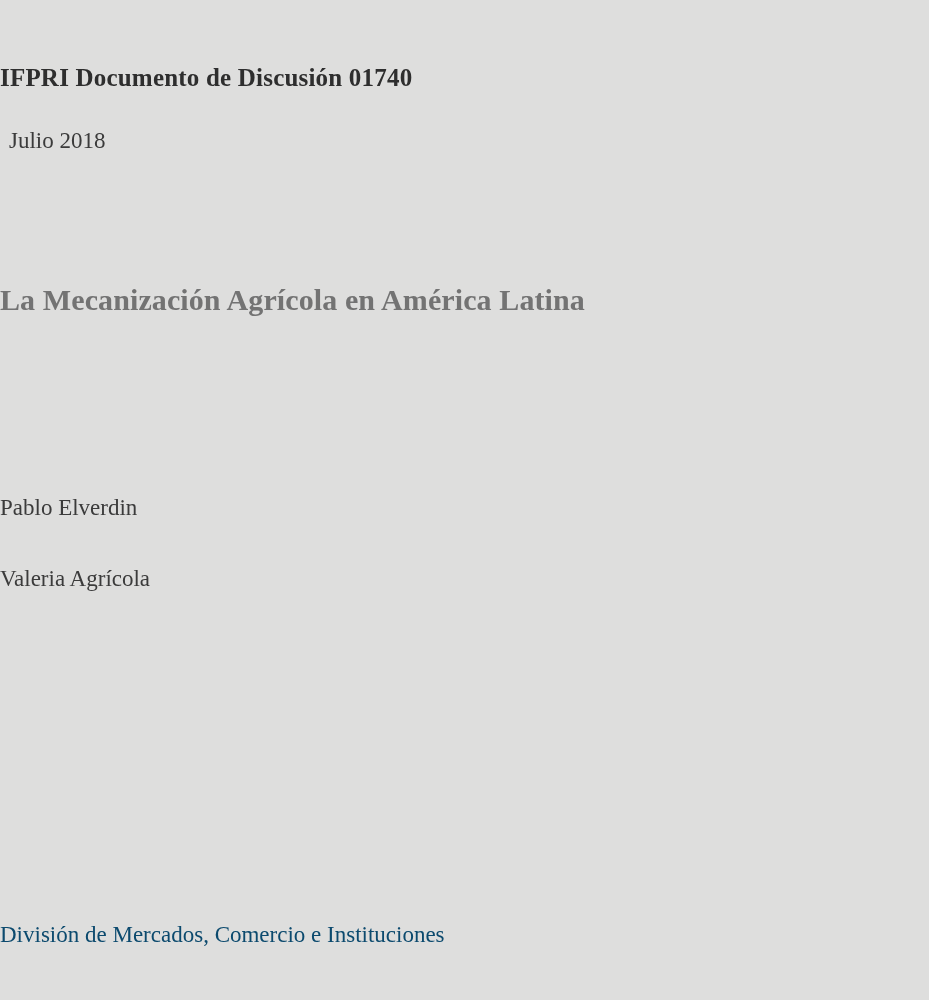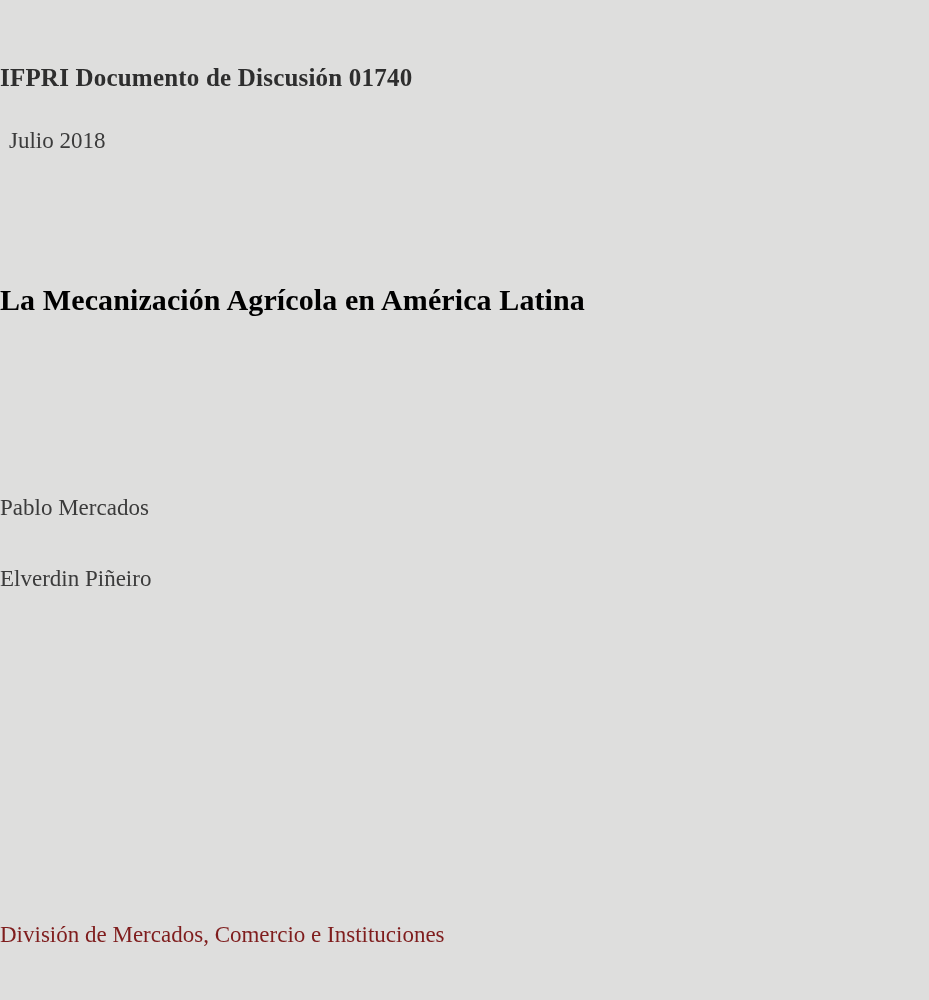--- a/index.html
+++ b/index.html
@@ -40,21 +40,21 @@
     font-size: 23px;
     font-weight: normal;
     color: #3b3b3b;
   }
   .paper-title {
     position: absolute;
     top: 283px;
     left: 0;
     font-size: 30px;
     font-weight: bold;
-    color: #000000;
+    color: #737373;
     letter-spacing: 0.1px;
   }
   .authors {
     position: absolute;
     top: 496px;
     left: 0;
   }
   .author {
     font-size: 23px;
     color: #3b3b3b;
@@ -62,34 +62,34 @@
     line-height: 1.0;
   }
   .author:last-child {
     margin-bottom: 0;
   }
   .division {
     position: absolute;
     top: 922px;
     left: 0;
     font-size: 23px;
-    color: #7f1d1d;
+    color: #0c4a6e;
   }
 </style>
 </head>
 <body>
 
 <div class="page">
 
   <div class="series-line centered">IFPRI Documento de Discusión 01740</div>
 
   <div class="date-line centered">Julio 2018</div>
 
   <div class="paper-title centered">La Mecanización Agrícola en América Latina</div>
 
   <div class="authors centered">
-    <div class="author">Pablo Mercados</div>
-    <div class="author">Elverdin Piñeiro</div>
+    <div class="author">Pablo Elverdin</div>
+    <div class="author">Valeria Agrícola</div>
   </div>
 
   <div class="division centered">División de Mercados, Comercio e Instituciones</div>
 
 </div>
 
 </body></html>

